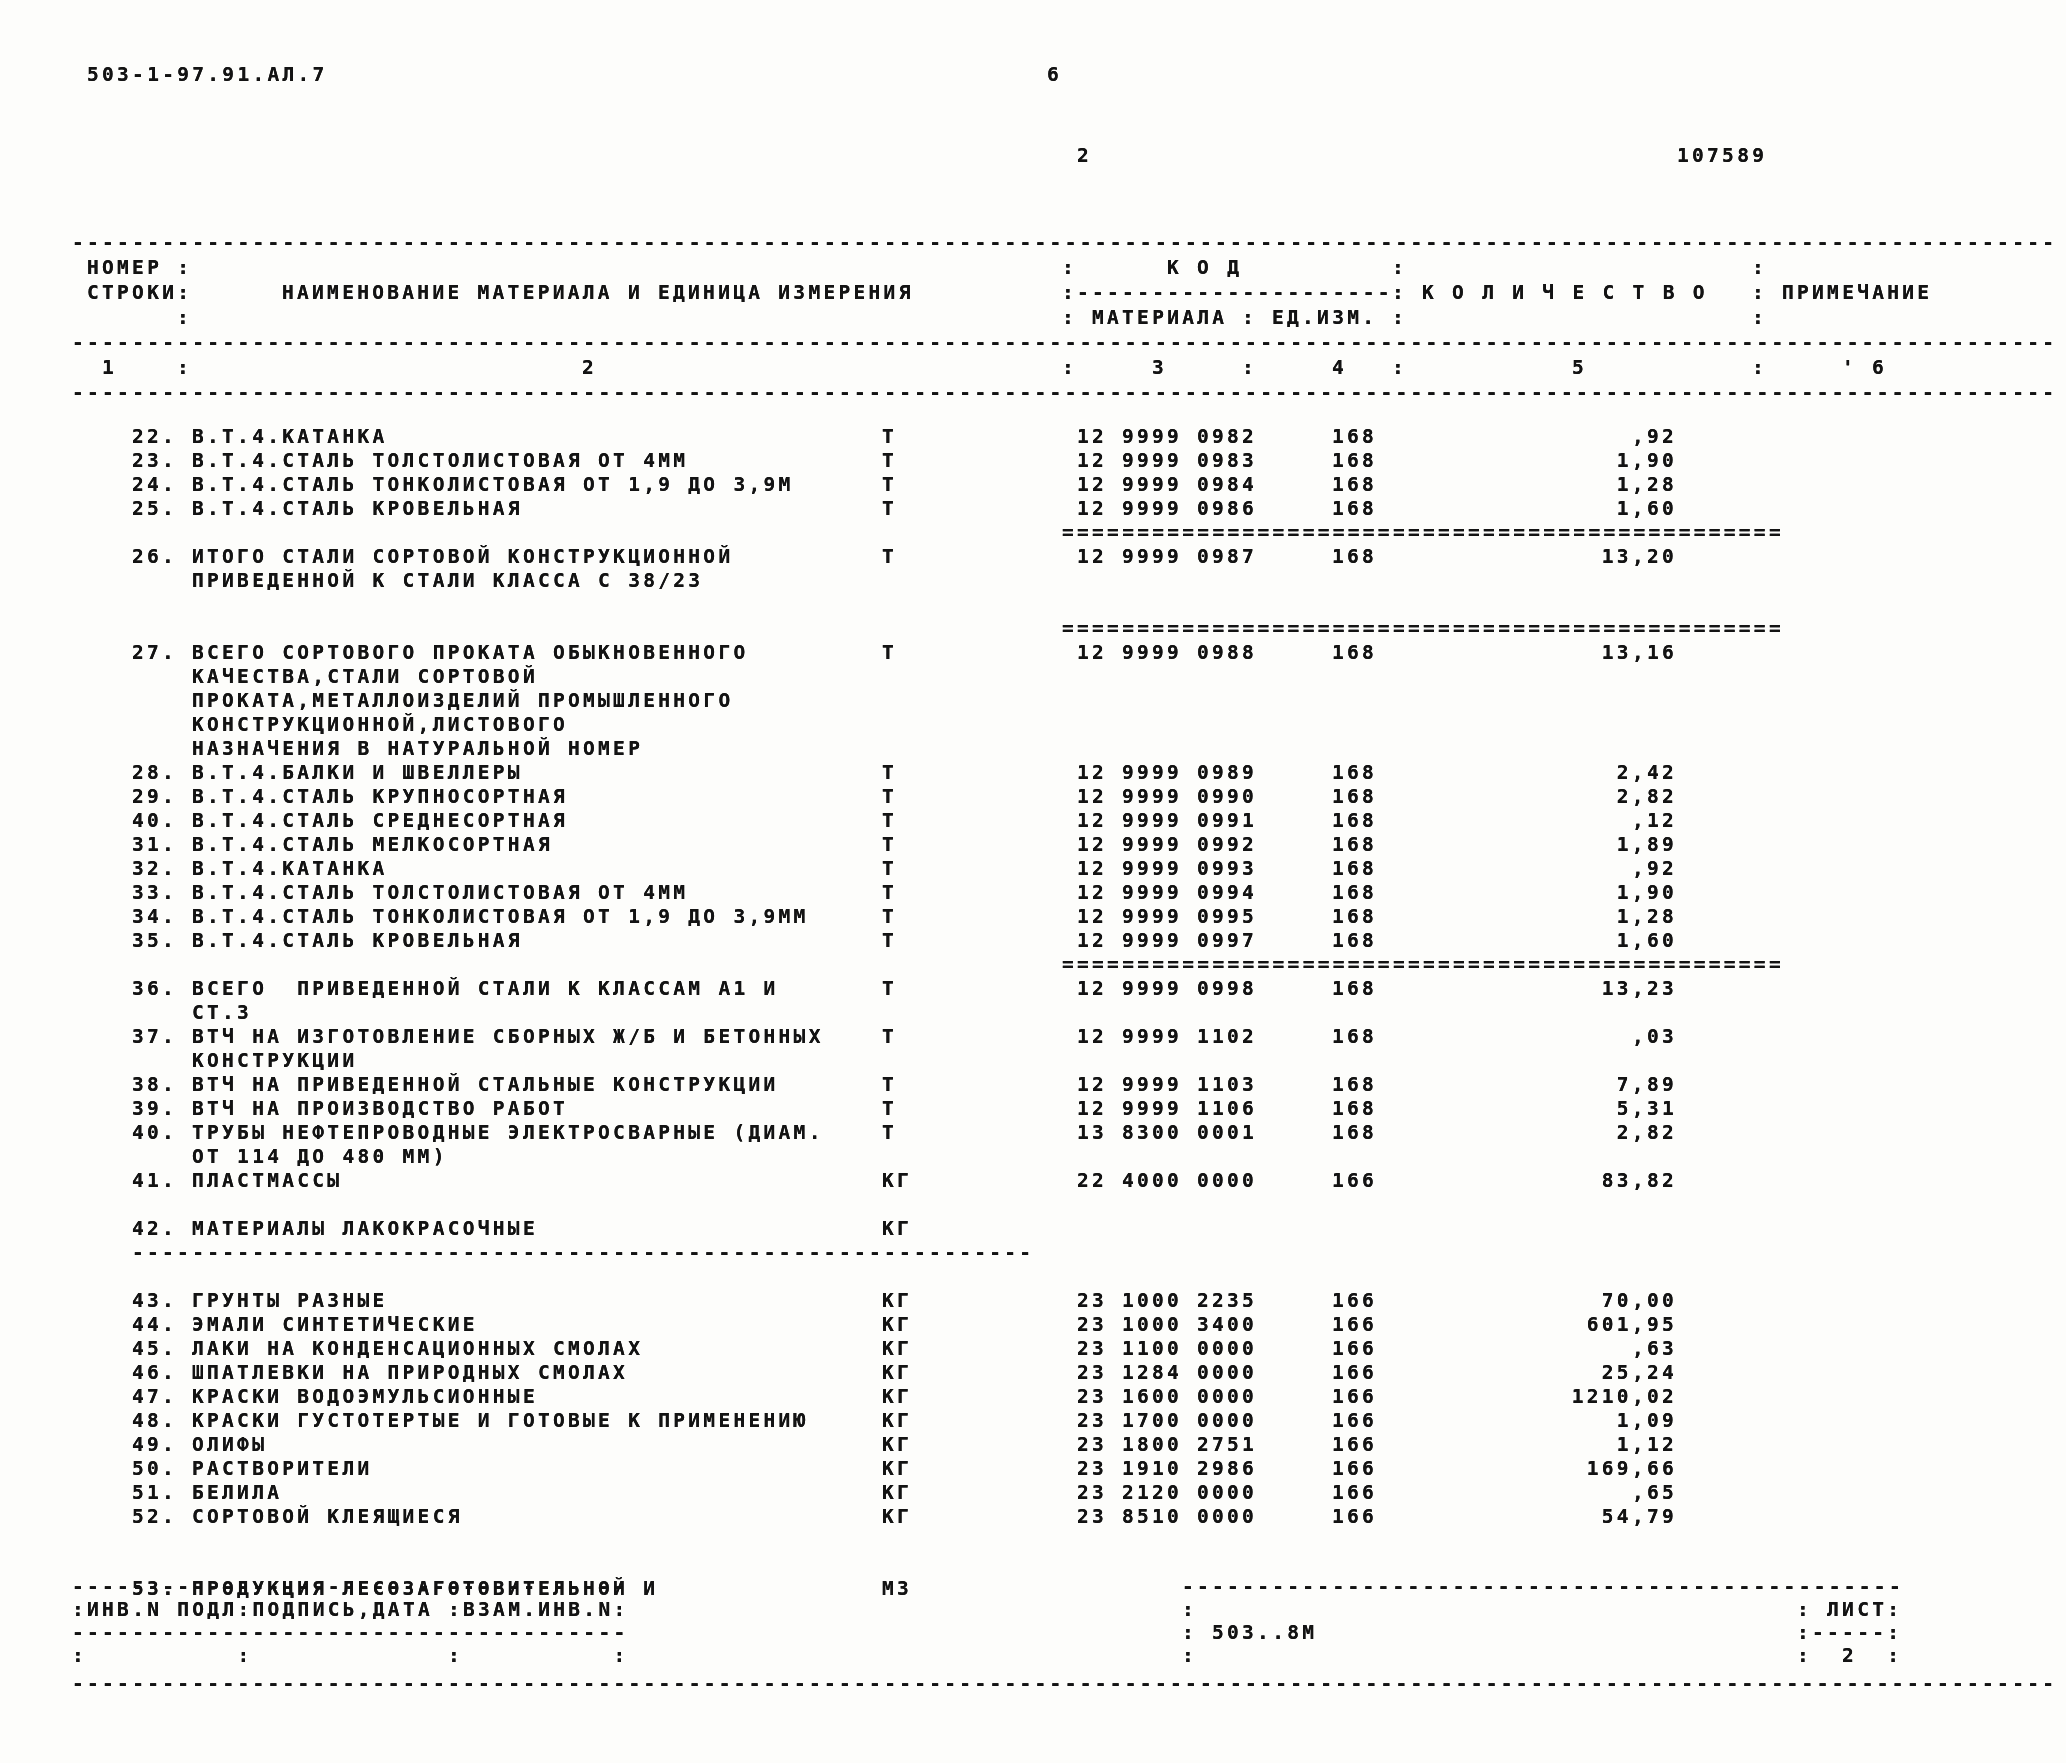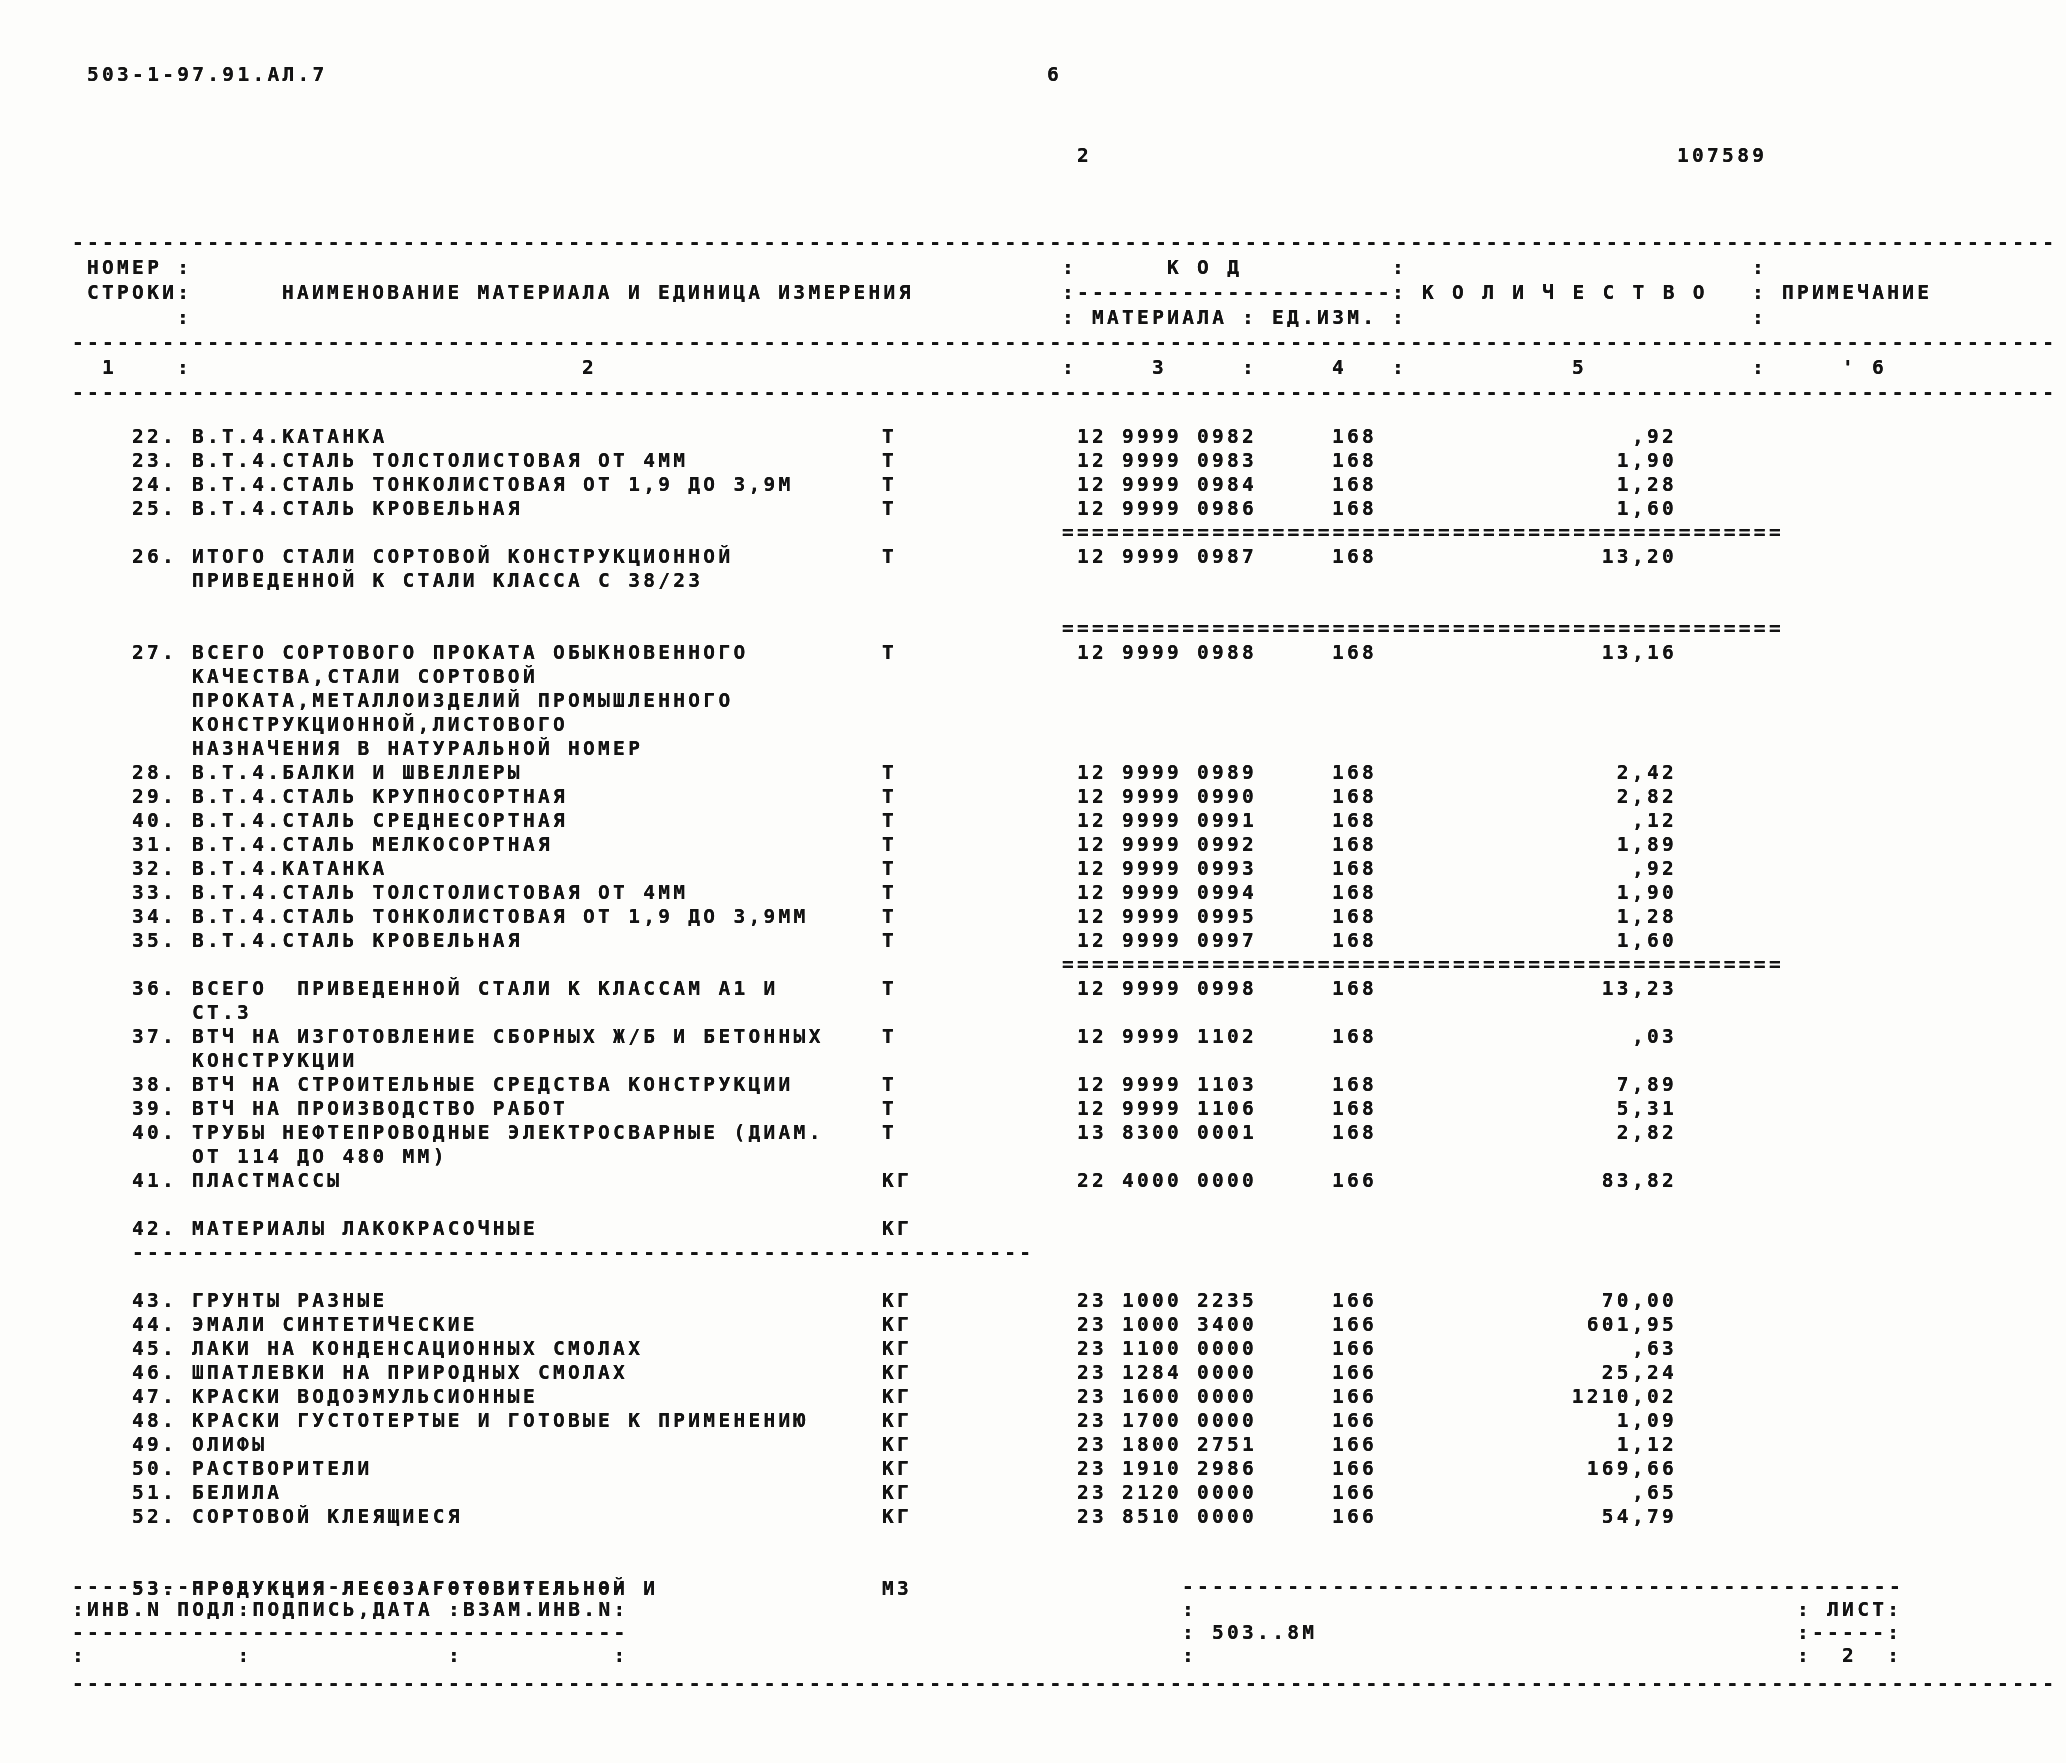--- a/index.html
+++ b/index.html
@@ -457,21 +457,21 @@
         <span class="p" style="--c:70"></span>
         <span class="p" style="--c:75"></span>
         <span class="p" style="--c:84"></span>
         <span class="p qty"></span>
         <span class="p" style="--c:66"></span>
         <span class="p" style="--c:4"></span>
       </div>
 
       <div class="line">
         <span class="p" style="--c:4">38.</span>
-        <span class="p" style="--c:8">ВТЧ НА СТРОИТЕЛЬНЫЕ СРЕДСТВА КОНСТРУКЦИИ</span>
+        <span class="p" style="--c:8">ВТЧ НА ПРИВЕДЕННОЙ СТАЛЬНЫЕ КОНСТРУКЦИИ</span>
         <span class="p" style="--c:54">Т</span>
         <span class="p" style="--c:67">12</span>
         <span class="p" style="--c:70">9999</span>
         <span class="p" style="--c:75">1103</span>
         <span class="p" style="--c:84">168</span>
         <span class="p qty">7,89</span>
         <span class="p" style="--c:66"></span>
         <span class="p" style="--c:4"></span>
       </div>
 

